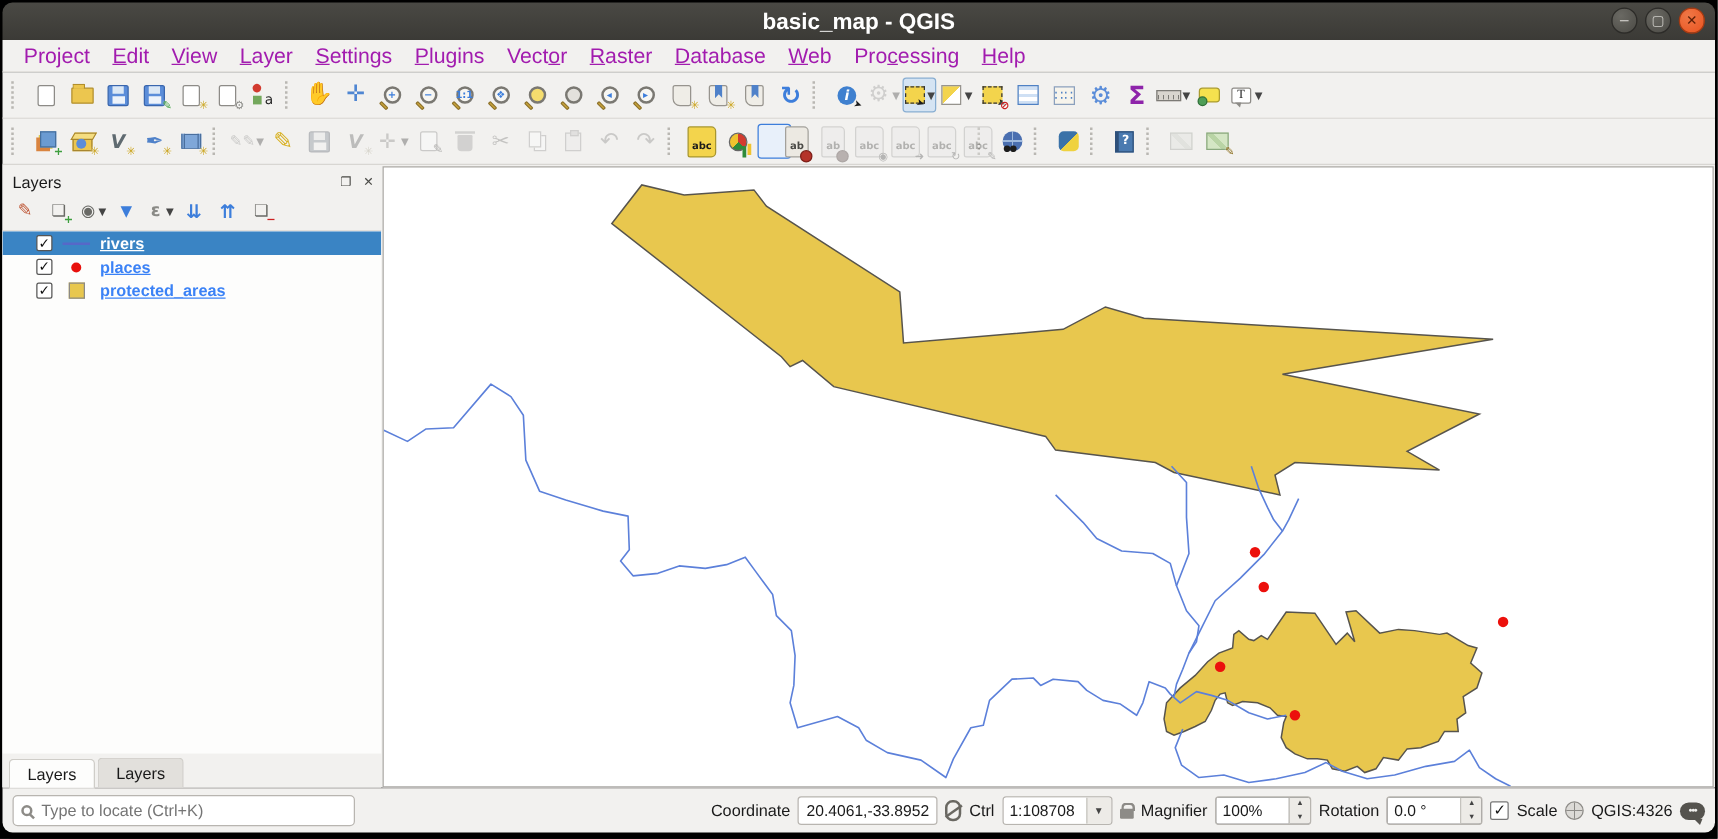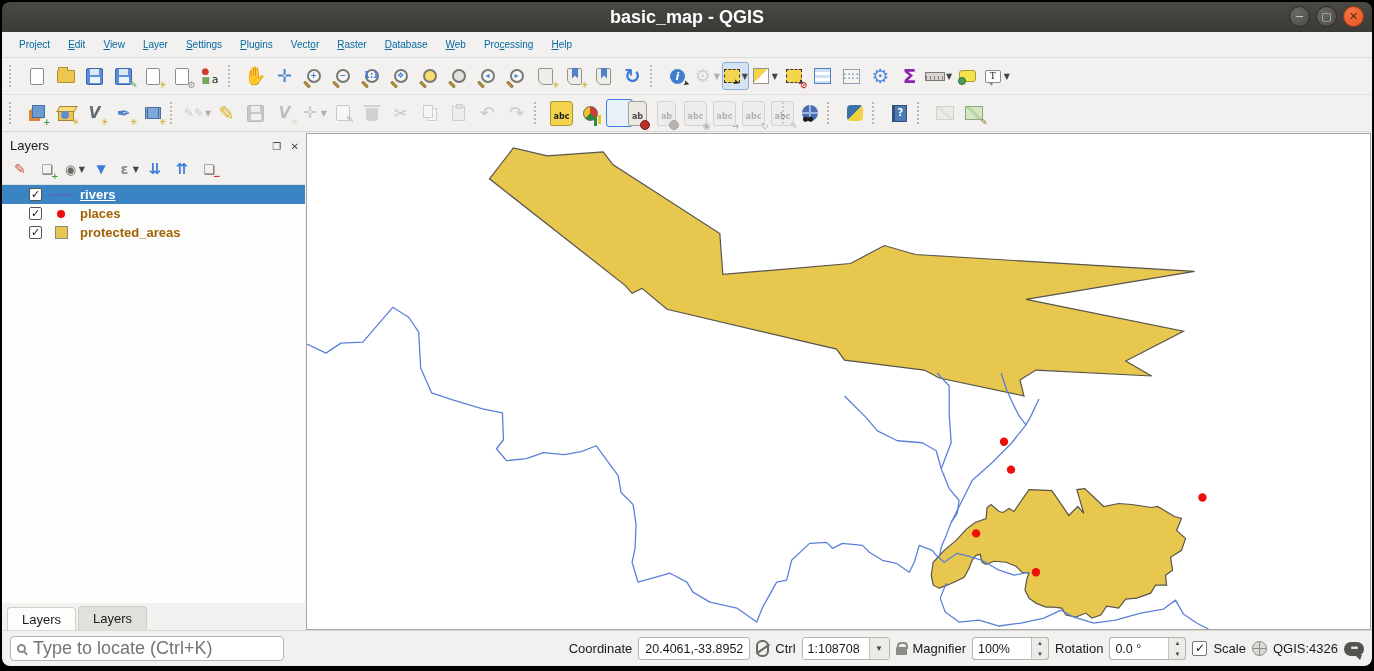--- a/index.html
+++ b/index.html
@@ -7,21 +7,21 @@
   body{font-family:"Liberation Sans","DejaVu Sans",sans-serif;}
   #win{position:relative;width:1374px;height:671px;background:#000;border-radius:10px;overflow:hidden;}
   
   #titlebar{position:absolute;left:2px;top:2px;right:2px;height:30px;background:linear-gradient(#4a4944,#3b3a36);border-radius:8px 8px 0 0;display:flex;align-items:center;justify-content:center;}
   #title{color:#fff;font-weight:bold;font-size:18px;}
   #winbtns{position:absolute;right:8px;top:4px;display:flex;gap:6px;}
   .wbtn{width:21px;height:21px;border-radius:50%;background:radial-gradient(circle at 35% 30%,#6a6963,#4b4a45);border:1px solid #2c2b28;color:#cfcdc8;font-size:11px;line-height:19px;text-align:center;font-family:"DejaVu Sans",sans-serif;}
   .wbtn.close{background:radial-gradient(circle at 35% 30%,#f07746,#e95420);border-color:#a63a12;color:#5e1e06;font-weight:bold;}
   
   #menubar{position:absolute;left:2px;top:32px;right:2px;height:26px;background:#f2f1ef;display:flex;align-items:center;padding-left:8px;border-bottom:1px solid #dedcd8;}
-  .menu-item{padding:3px 9px;font-size:10px;color:#0369a1;}
+  .menu-item{padding:3px 9px;font-size:17px;color:#a21caf;}
   .menu-item u{text-decoration:underline;}
   
   .toolbar{position:absolute;left:2px;right:2px;background:#f2f1ef;display:flex;align-items:center;padding-left:4px;}
   #toolbar1{top:58px;height:37px;border-bottom:1px solid #e3e1dd;}
   #toolbar2{top:95px;height:37px;border-bottom:1px solid #d8d6d2;}
   .tsep{width:8px;height:22px;border-left:2px dotted #b9b7b2;margin:0 5px 0 3px;}
   .tbtn{position:relative;width:27px;height:28px;display:flex;align-items:center;justify-content:center;border-radius:3px;margin:0 1px;}
   .tbtn.act{background:#d5e4f3;border:1px solid #88aed2;}
   .tbtn.foc{border:1px solid #3d7edb;background:#e8f0fa;}
   .tbtn.dis{opacity:.38;filter:grayscale(85%);}
@@ -98,31 +98,31 @@
   #panel-tools .ic{width:19px;height:19px;}
   #panel-tools .t-glyph .g{font-size:13px;}
   #layer-list{flex:1;background:#fdfdfc;overflow:hidden;}
   .layer-row{display:flex;align-items:center;height:19px;padding-left:27px;gap:8px;}
   .layer-row.sel{background:#3a84c4;}
   .lcb{width:13px;height:13px;background:#fff;border:1px solid #555;border-radius:2px;font-size:11px;line-height:11px;text-align:center;color:#111;font-family:"DejaVu Sans",sans-serif;flex:0 0 auto;}
   .lsym{width:22px;display:flex;align-items:center;justify-content:center;flex:0 0 auto;}
   .lsym .line{width:22px;height:2px;background:#5668c8;}
   .lsym .point{width:8px;height:8px;border-radius:50%;background:#e8100c;}
   .lsym .poly{width:13px;height:13px;background:#e8c74e;border:1px solid #8c8a85;}
-  .lname{font-size:13px;font-weight:bold;color:#a16207;}
+  .lname{font-size:13px;font-weight:bold;color:#3b82f6;text-decoration:underline;}
   .layer-row.sel .lname{color:#fff;text-decoration:underline;}
   #panel-tabs{display:flex;align-items:flex-end;height:27px;padding-left:5px;background:#f2f1ef;}
   .ptab{font-size:13px;color:#1a1a1a;padding:4px 14px;border:1px solid #cfcdc8;border-bottom:none;border-radius:4px 4px 0 0;background:#e2e0dc;margin-right:2px;}
   .ptab.active{background:#fdfdfc;position:relative;top:1px;}
   #map-wrap{position:absolute;left:304px;top:1px;right:1px;bottom:0;background:#fff;border:1px solid #a9a7a3;}
   #map-svg{width:100%;height:100%;display:block;}
   
   #statusbar{position:absolute;left:2px;bottom:5px;right:2px;height:36px;background:#f2f1ef;border-top:1px solid #dad8d4;display:flex;align-items:center;padding:0 8px;gap:6px;border-radius:0 0 8px 8px;}
   #locate{width:274px;height:25px;background:#fff;border:1px solid #b8b5b0;border-radius:4px;display:flex;align-items:center;padding:0 6px;gap:5px;}
-  #locate input{border:none;outline:none;font-size:18px;color:#c2410c;width:100%;background:transparent;font-family:"Liberation Sans",sans-serif;}
+  #locate input{border:none;outline:none;font-size:13px;color:#c2410c;width:100%;background:transparent;font-family:"Liberation Sans",sans-serif;}
   .lmag{width:9px;height:9px;border:2px solid #8d8b87;border-radius:50%;position:relative;flex:0 0 auto;}
   .lmag::after{content:"";position:absolute;right:-4px;bottom:-3px;width:5px;height:2px;background:#8d8b87;transform:rotate(45deg);}
   .slabel{font-size:13px;color:#1a1a1a;white-space:nowrap;}
   .sinput{height:23px;background:#fff;border:1px solid #b8b5b0;border-radius:3px;font-size:12.5px;color:#1a1a1a;padding:4px 5px;font-family:"Liberation Sans",sans-serif;}
   #coord-input{width:112px;text-align:center;}
   .combo{display:flex;height:23px;border:1px solid #b8b5b0;border-radius:3px;background:#fff;overflow:hidden;}
   .combo input{width:66px;border:none;outline:none;font-size:12.5px;padding:0 5px;font-family:"Liberation Sans",sans-serif;color:#1a1a1a;}
   .combo .dbtn{width:20px;background:#edebe7;border-left:1px solid #c5c3be;display:flex;align-items:center;justify-content:center;font-size:8px;color:#444;}
   .spin{display:flex;height:23px;border:1px solid #b8b5b0;border-radius:3px;background:#737373;overflow:hidden;}
   .spin input{width:58px;border:none;outline:none;font-size:12.5px;padding:0 5px;font-family:"Liberation Sans",sans-serif;color:#1a1a1a;}

